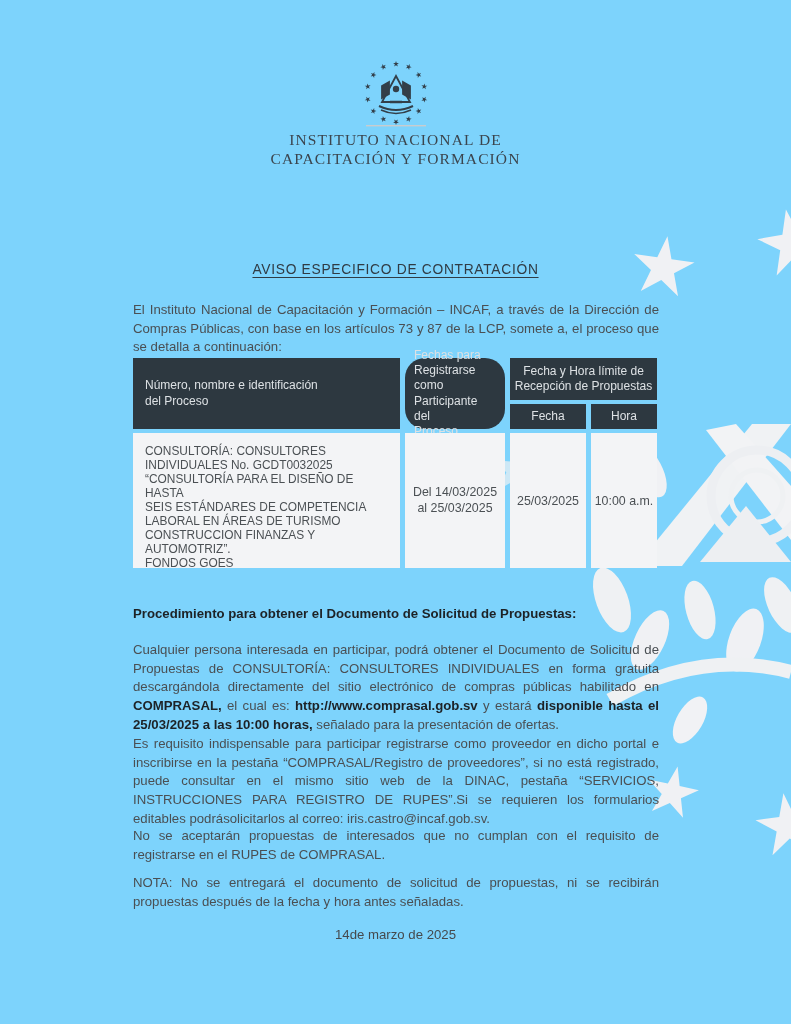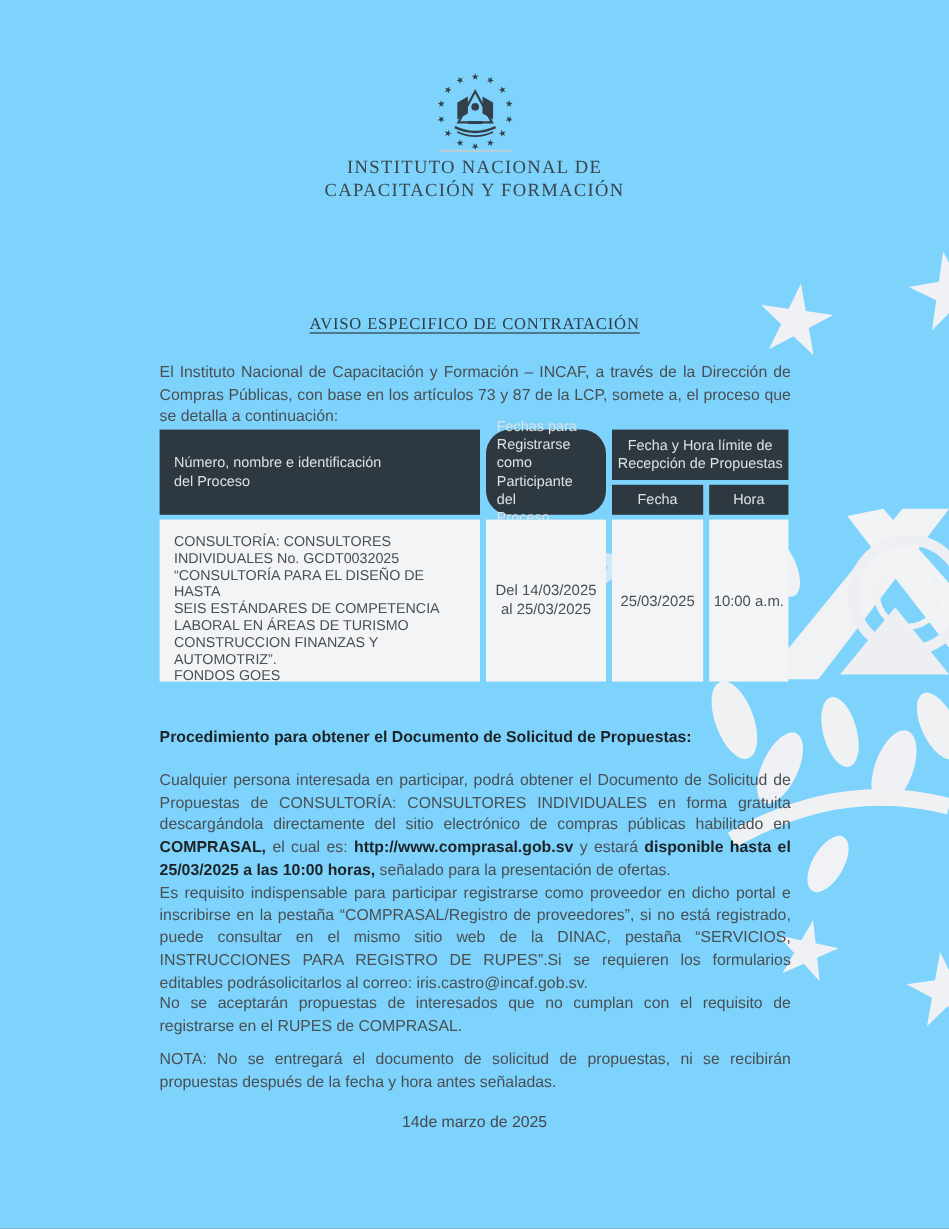--- a/index.html
+++ b/index.html
@@ -31,21 +31,21 @@
   .doc-title{
     position:absolute;top:233px;left:0;width:100%;
     text-align:center;
     font-family:"Liberation Serif", serif;
     font-size:13.8px;letter-spacing:.7px;
     color:var(--heading-text,#303b44);
   }
   .doc-subtitle{
     position:absolute;top:262px;left:0;width:100%;
     text-align:center;
-    font-family:Liberation Serif, serif;
+    font-family:Liberation Sans, sans-serif;
     font-size:13.8px;letter-spacing:.7px;
     color:var(--heading-text,#303b44);
     text-decoration:underline;
     text-underline-offset:3px;
   }
 
   
   .para{
     position:absolute;left:133px;width:526px;
     font-size:13.2px;line-height:18.6px;

